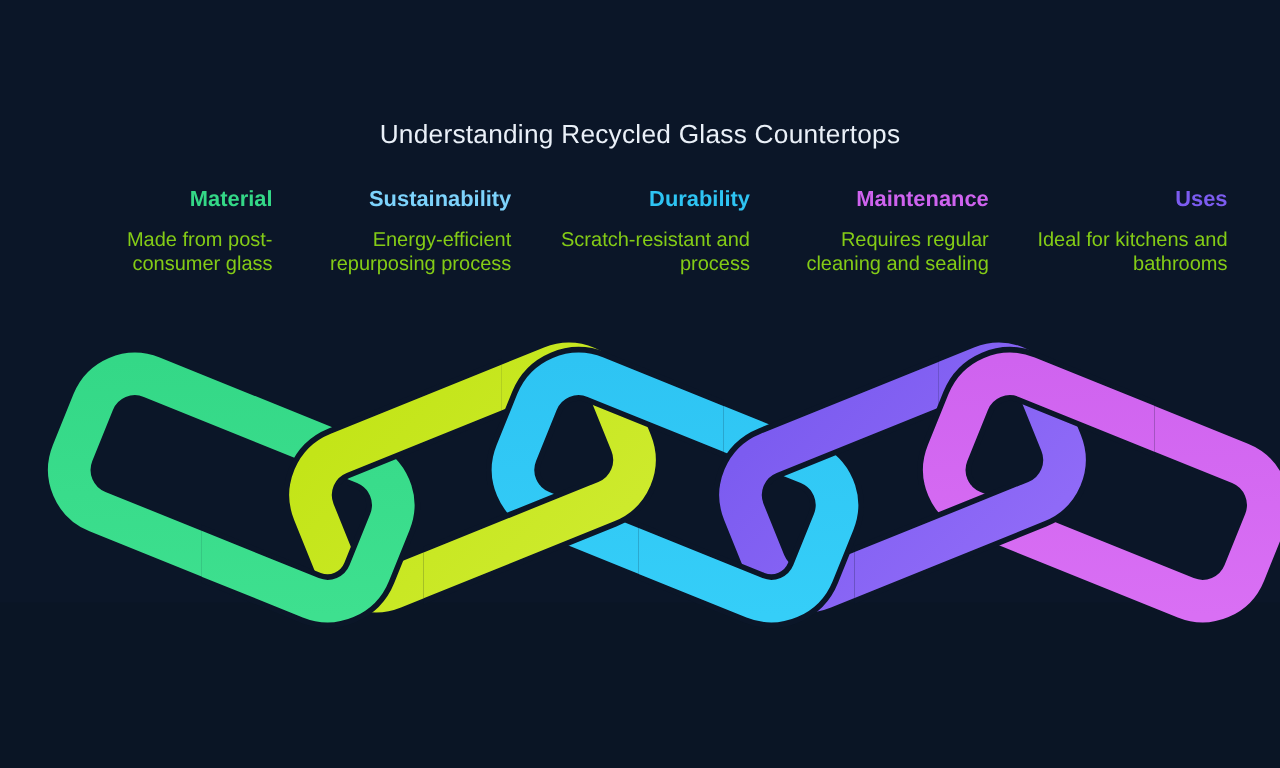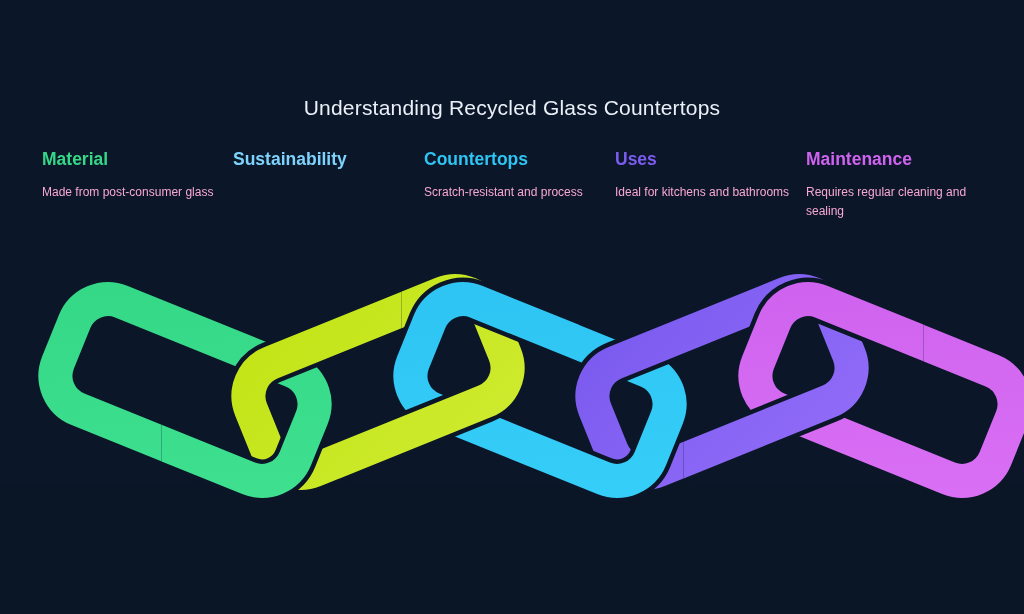--- a/index.html
+++ b/index.html
@@ -36,34 +36,34 @@
     top: 148px;
     left: 42px;
     width: 940px;
     display: flex;
     flex-direction: row;
     justify-content: space-between;
     align-items: flex-start;
   }
   .col {
     width: 176px;
-    text-align: left;
+    text-align: right;
   }
   .col-title {
     font-size: 17.5px;
     font-weight: bold;
     line-height: 22px;
     margin-bottom: 13px;
     white-space: nowrap;
   }
   .col-desc {
-    font-size: 12px;
+    font-size: 16px;
     font-weight: 400;
     line-height: 19px;
-    color: #f9a8d4;
+    color: #84cc16;
   }
   #chain-wrap {
     position: absolute;
     left: 0;
     top: 272px;
     width: 1024px;
     height: 240px;
   }
   #chain {
     display: block;
@@ -78,35 +78,36 @@
 
   <div id="columns">
 
     <div class="col">
       <div class="col-title" style="color: rgb(52, 216, 135);">Material</div>
       <div class="col-desc">Made from post-consumer glass</div>
     </div>
 
     <div class="col">
       <div class="col-title" style="color: #7dd3fc;">Sustainability</div>
-    </div>
-
-    <div class="col">
-      <div class="col-title" style="color: rgb(46, 196, 243);">Countertops</div>
+      <div class="col-desc">Energy-efficient repurposing process</div>
+    </div>
+
+    <div class="col">
+      <div class="col-title" style="color: rgb(46, 196, 243);">Durability</div>
       <div class="col-desc">Scratch-resistant and process</div>
+    </div>
+
+    <div class="col">
+      <div class="col-title" style="color: rgb(207, 99, 239);">Maintenance</div>
+      <div class="col-desc">Requires regular cleaning and sealing</div>
     </div>
 
     <div class="col">
       <div class="col-title" style="color: rgb(124, 92, 240);">Uses</div>
       <div class="col-desc">Ideal for kitchens and bathrooms</div>
-    </div>
-
-    <div class="col">
-      <div class="col-title" style="color: rgb(207, 99, 239);">Maintenance</div>
-      <div class="col-desc">Requires regular cleaning and sealing</div>
     </div>
 
   </div>
 
   <div id="chain-wrap">
     <svg id="chain" width="1024" height="240" viewBox="0 0 1024 240" xmlns="http://www.w3.org/2000/svg">
       <defs id="chain-defs">
           <linearGradient id="grad0" x1="0%" y1="0%" x2="100%" y2="100%">
             <stop offset="0%" stop-color="#34d887"></stop>
             <stop offset="100%" stop-color="#3ee08f"></stop>

